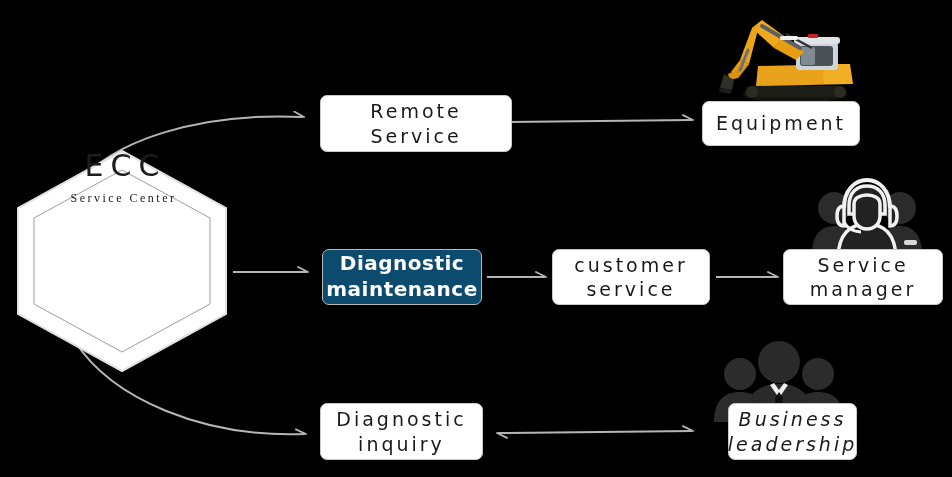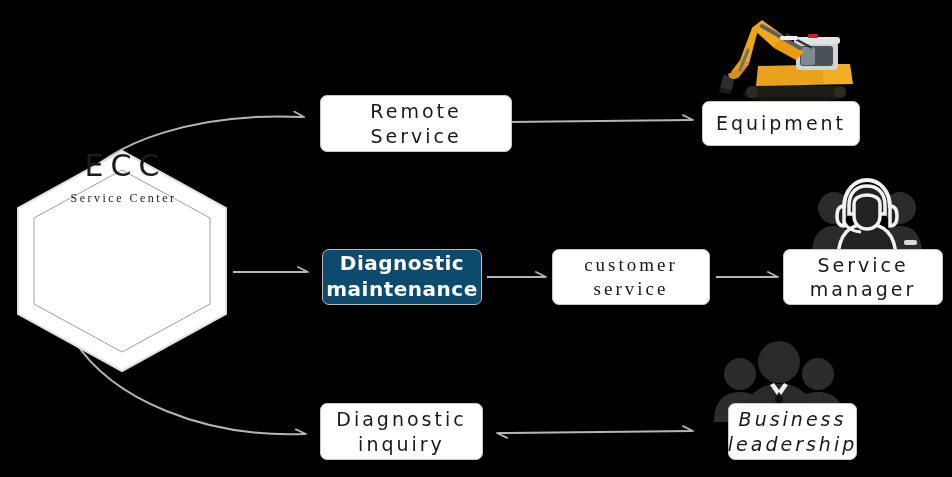--- a/index.html
+++ b/index.html
@@ -224,21 +224,21 @@
 
   <div class="node-box" style="left:702px; top:101px; width:158px; height:45px;align-items:center;">
     <span class="lbl">Equipment</span>
   </div>
 
   <div class="node-box alert" style="left:322px; top:249px; width:160px; height:56px;">
     <span class="lbl">Diagnostic
 maintenance</span>
   </div>
 
-  <div class="node-box" style="left:552px; top:249px; width:158px; height:56px;font-family:Liberation Serif, serif;">
+  <div class="node-box" style="left:552px; top:249px; width:158px; height:56px;">
     <span class="lbl">customer
 service</span>
   </div>
 
   <div class="node-box" style="left:783px; top:249px; width:160px; height:56px;">
     <span class="lbl">Service
 manager</span>
   </div>
 
   <div class="node-box" style="left:320px; top:403px; width:163px; height:57px;">

